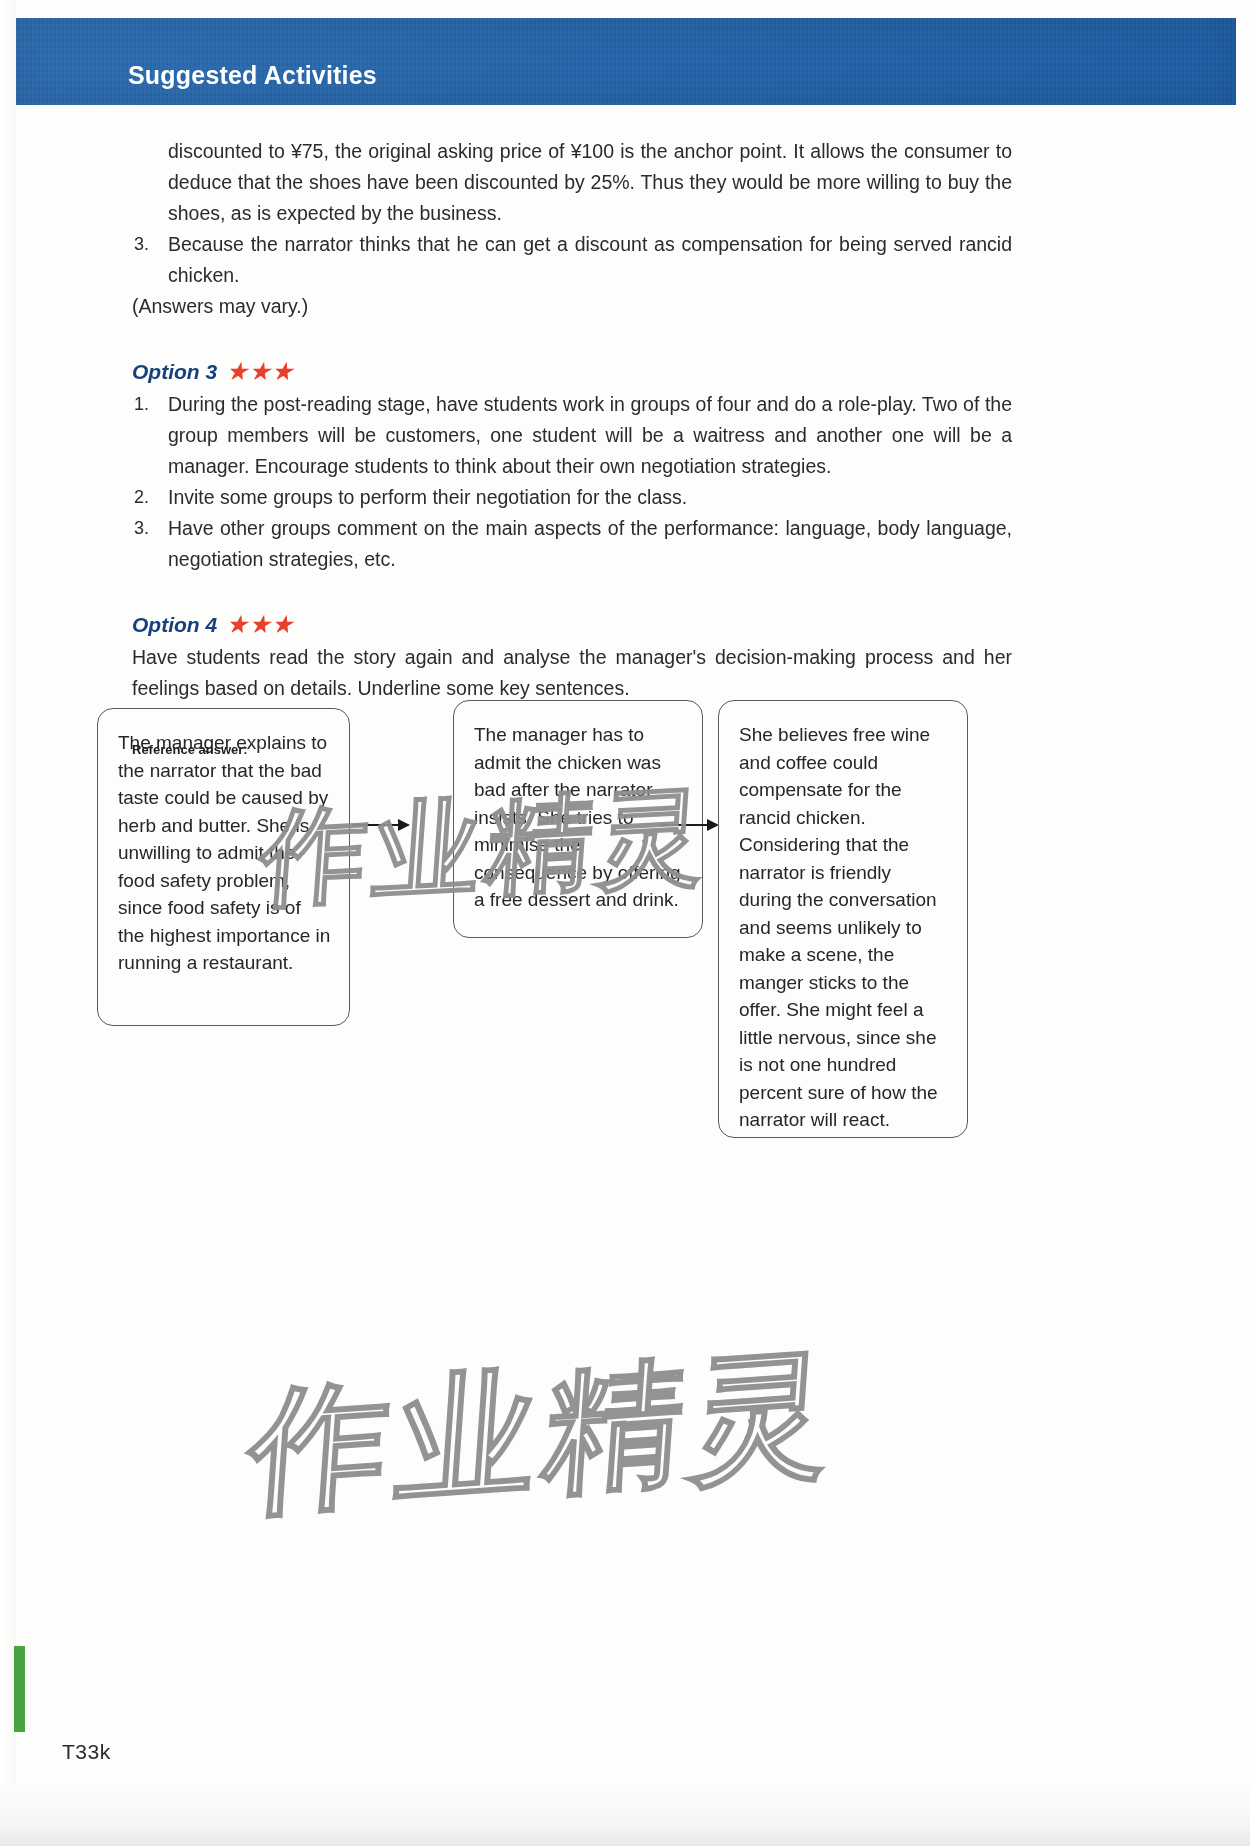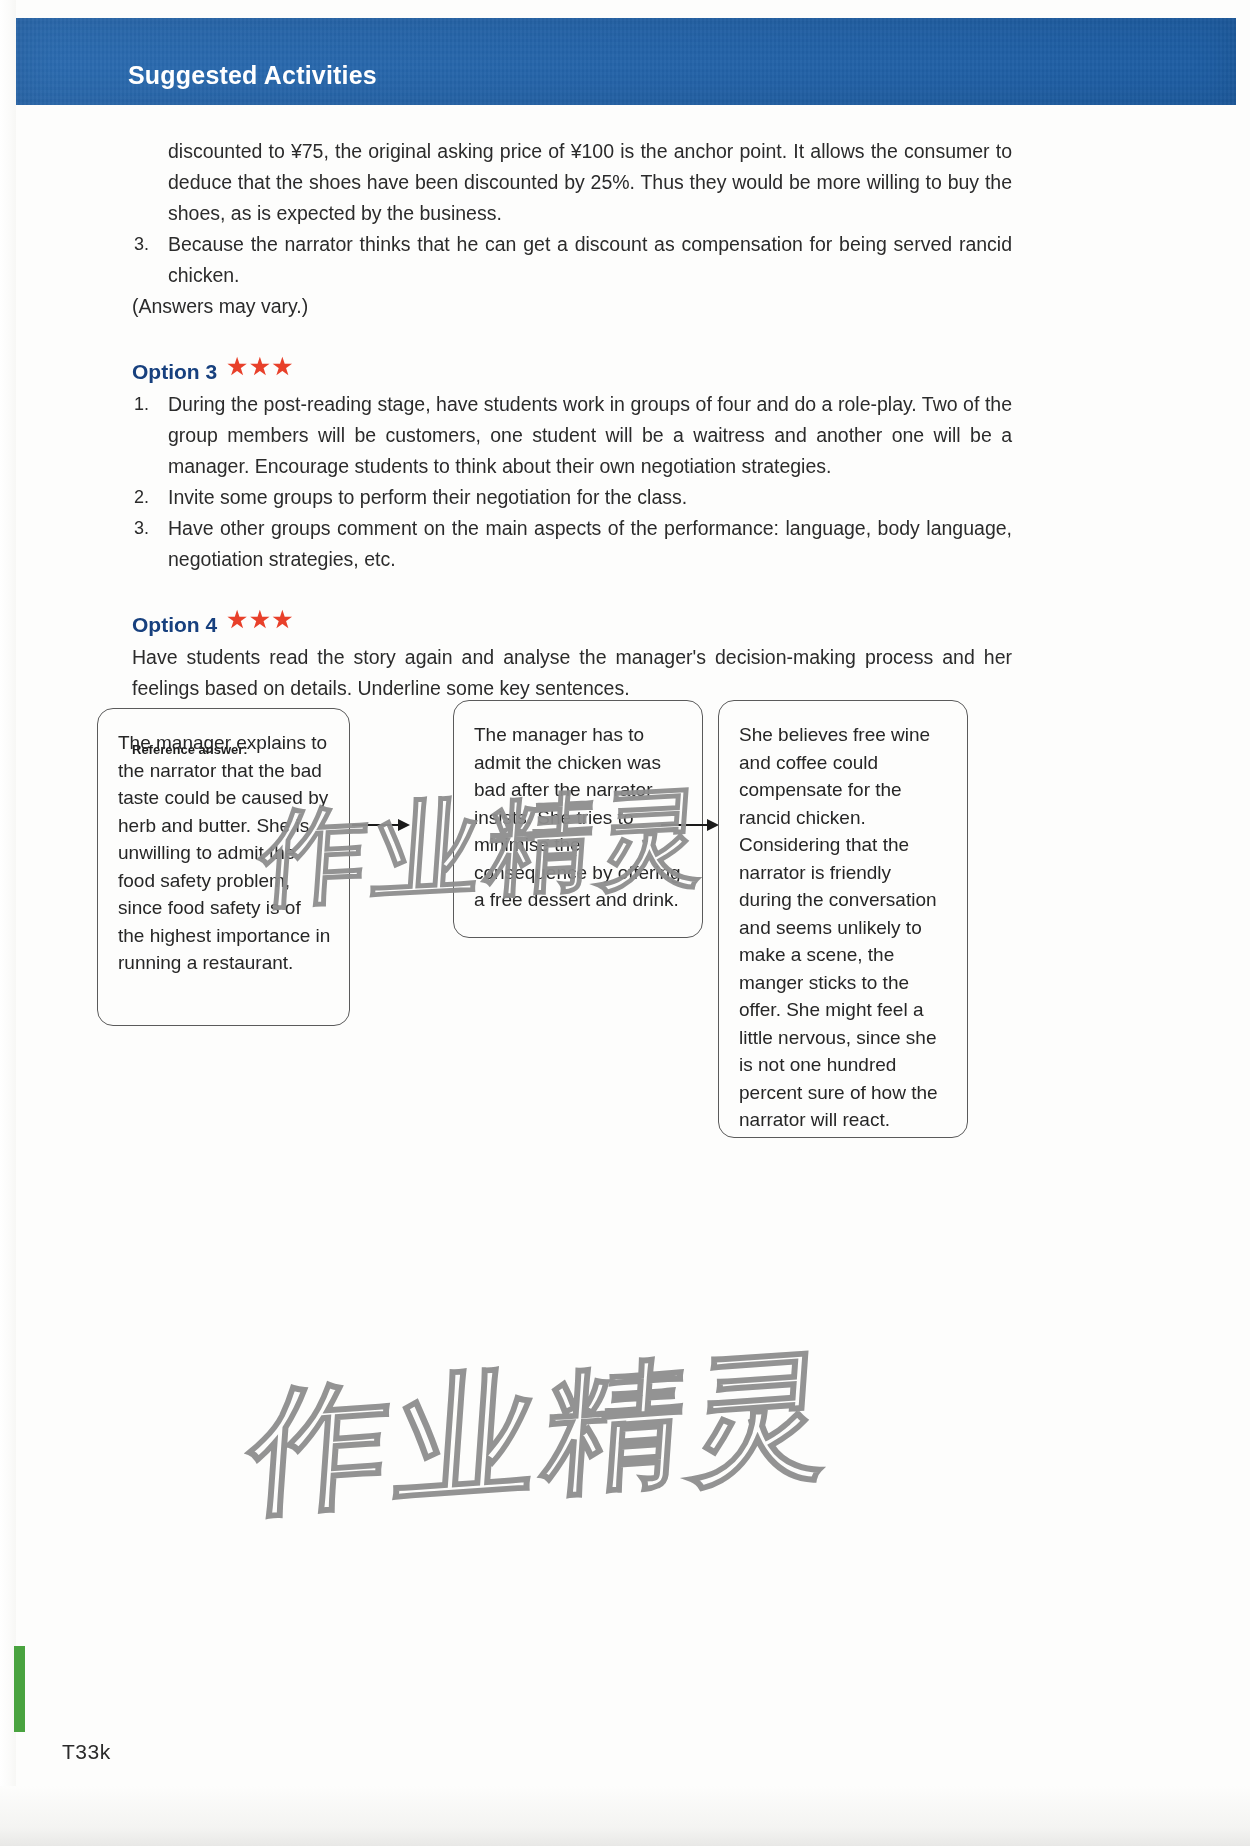--- a/index.html
+++ b/index.html
@@ -104,21 +104,23 @@
     margin: 0;
     padding-left: 0;
   }
 
   .opt-head {
     color: #17407e;
     font-weight: bold;
     font-size: 21px;
     margin: 34px 0 2px 0;
     display: flex;
+    align-items: center;
     gap: 2px;
+    font-style: italic;
   }
   .opt-head .stars {
     color: #e8402a;
     font-size: 22px;
     letter-spacing: 3px;
     margin-left: 8px;
     line-height: 1;
   }
 
   .opt-para {

